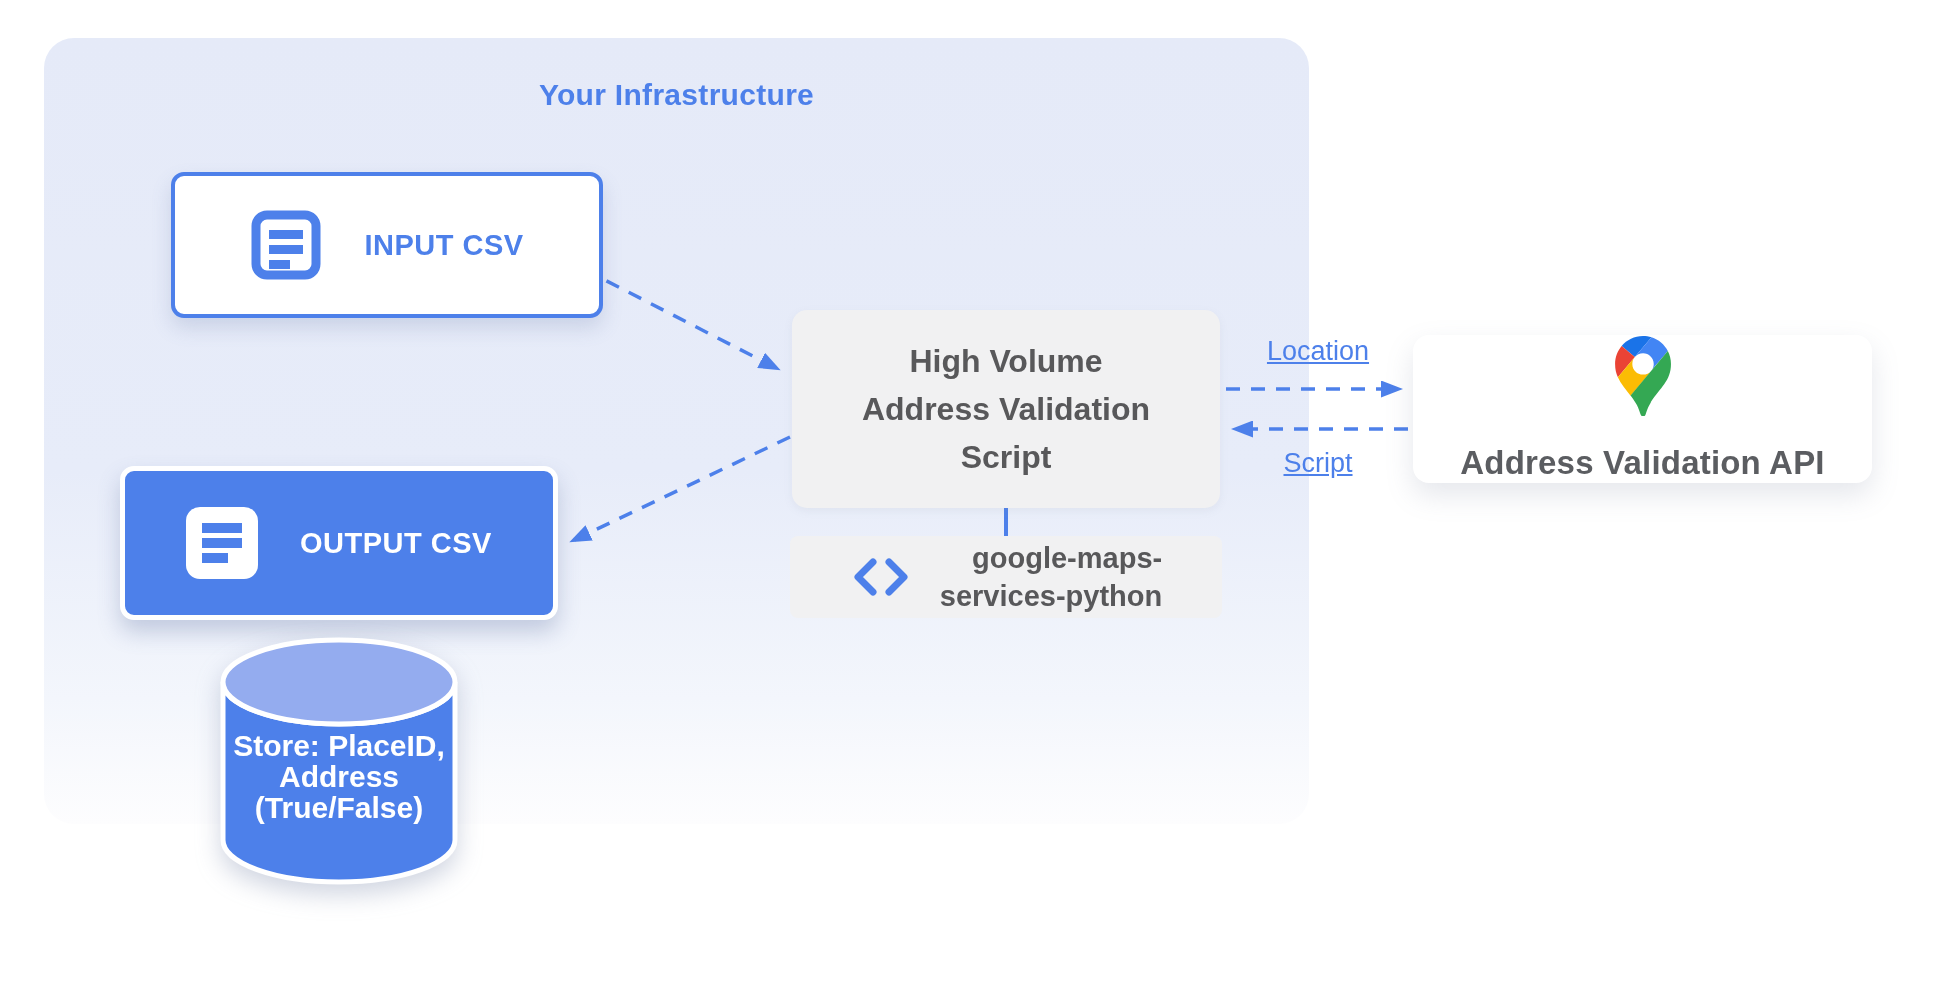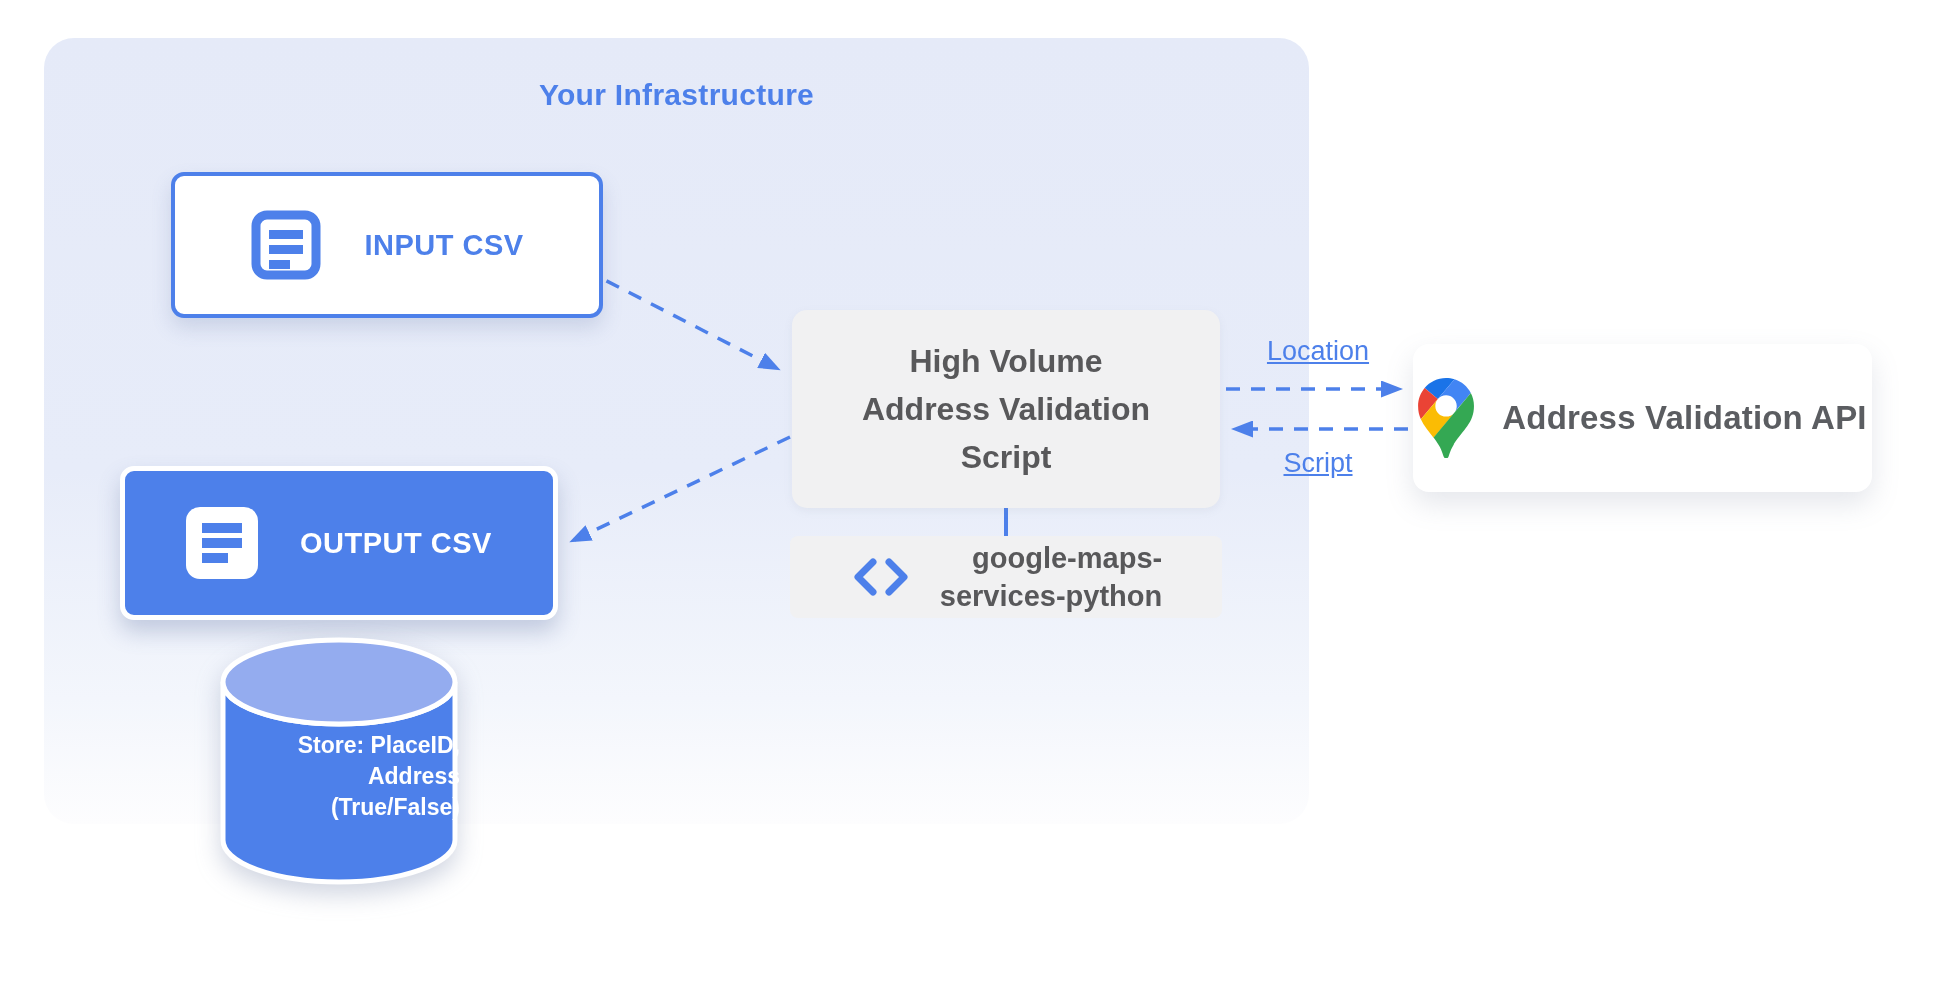--- a/index.html
+++ b/index.html
@@ -65,33 +65,34 @@
   .library-box{
     left:790px;top:536px;width:432px;height:82px;gap:28px;
     background:var(--box_gray);border-radius:8px;
   }
   .library-box .label{
     font-size:29px;font-weight:bold;color:var(--text_dark);
     line-height:38px;white-space:pre-line;text-align:right;
   }
 
   .api-card{
-    left:1413px;top:344px;width:459px;height:148px;gap:28px;
+    left:1413px;top:335px;width:459px;height:148px;gap:28px;
     background:var(--white);border-radius:16px;
     box-shadow:0 12px 28px rgba(110,120,150,.18);
+    flex-direction:column;
   }
   .api-card .label{font-size:33px;font-weight:bold;color:#5b5d61;letter-spacing:.2px;}
 
   
   .cylinder-svg{position:absolute;left:212px;top:630px;filter:drop-shadow(0 10px 12px rgba(120,135,170,.35));}
   .cylinder-body{fill:var(--accent_blue);stroke:var(--white);stroke-width:5;}
   .cylinder-top{fill:var(--cylinder_top);stroke:var(--white);stroke-width:5;}
   .cylinder-label{
     position:absolute;left:218px;top:730px;width:242px;
-    text-align:right;font-size:23px;font-weight:bold;color:var(--white);
+    text-align:center;font-size:30px;font-weight:bold;color:var(--white);
     line-height:31px;white-space:pre-line;
   }
 
   
   .edges{position:absolute;left:0;top:0;width:1954px;height:988px;pointer-events:none;}
   .edge{stroke:var(--accent_blue);stroke-width:3.5;fill:none;stroke-dasharray:14 11;}
   .edge-solid{stroke:var(--accent_blue);stroke-width:4;fill:none;}
   .arrowhead{fill:var(--accent_blue);}
 
   .edge-label{

